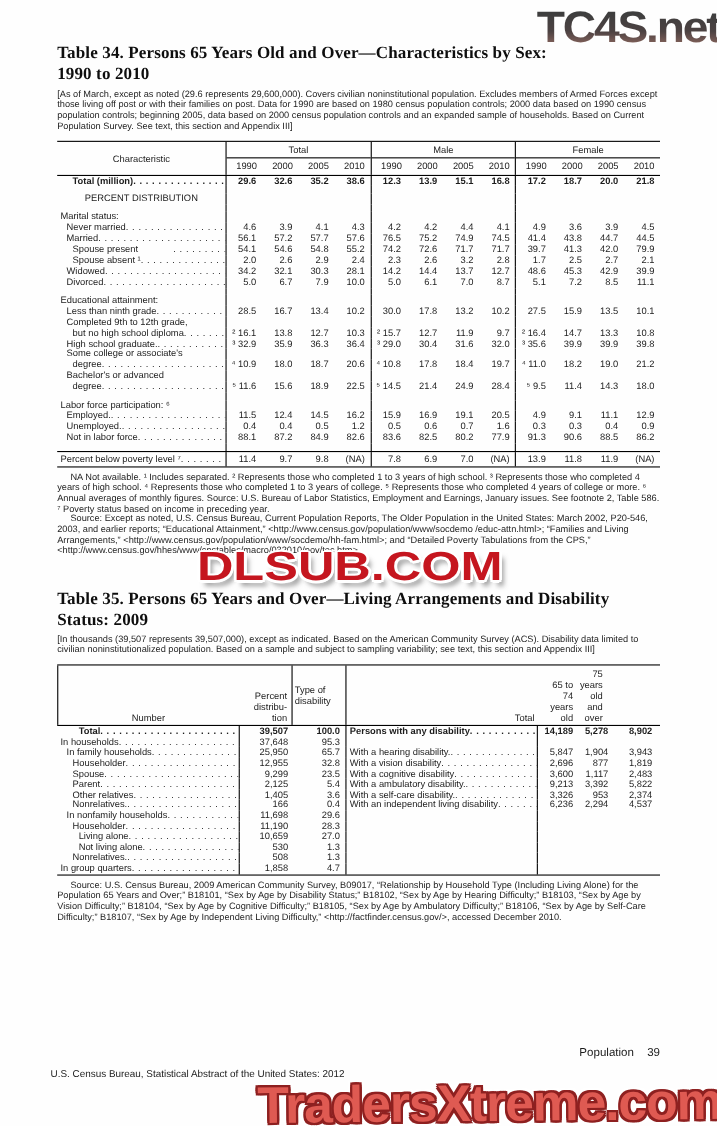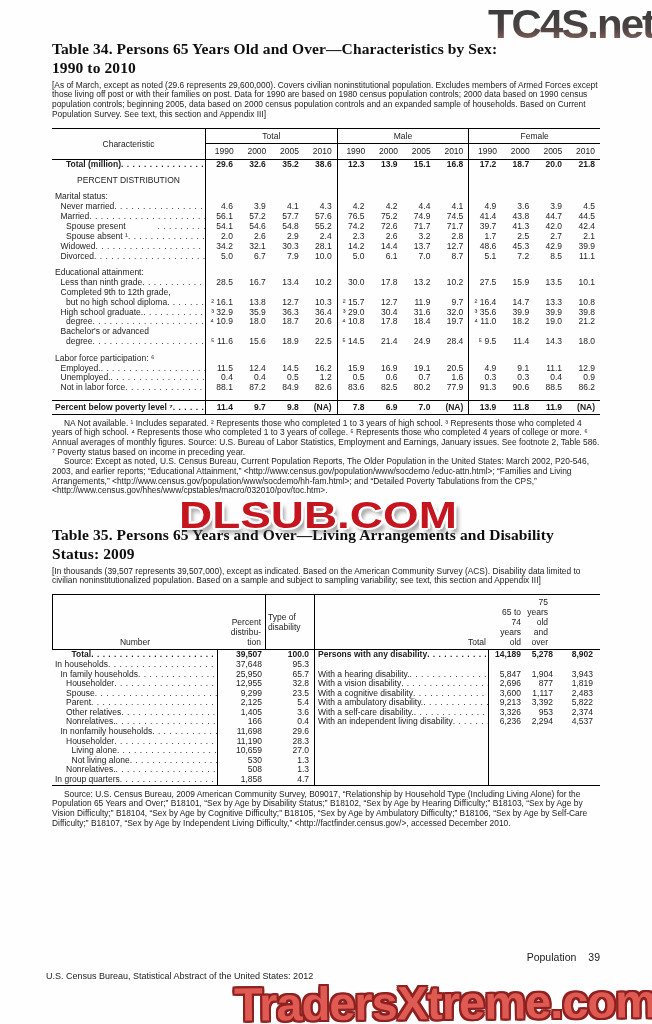--- a/index.html
+++ b/index.html
@@ -25,21 +25,21 @@
   .hgroup .gname{text-align:center;font-size:8.5px;border-bottom:1px solid #000;padding:2.5px 0 1.5px;}
   .hgroup .gyears{display:grid;grid-template-columns:repeat(4,1fr);}
   .hgroup .gyears div{text-align:right;padding:2.5px 5px 2.5px 0;font-size:8.5px;}
   .t34-row{display:grid;grid-template-columns:153px repeat(12,1fr);height:9.9px;}
   .t34-row.spacer{height:6.5px;}
   .t34-row .cell{font-size:8.5px;line-height:9.9px;}
   .t34-row .num{text-align:right;padding-right:5px;overflow:hidden;}
   .t34-row .label{display:flex;overflow:hidden;}
   .t34-row .label.section{justify-content:center;padding-left:0 !important;}
   .t34-row.topline{border-top:1px solid #000;height:13px;}
-  .t34-row.topline .cell{line-height:12.5px;font-weight:bold;}
+  .t34-row.topline .cell{line-height:12.5px;}
 
   .footnotes{margin-top:4px;font-size:8.4px;line-height:1.15;overflow-wrap:break-word;}
   .footnotes p{margin:0;text-indent:12px;}
 
   
   .t35-section{margin-top:30px;}
   .t35{margin-top:5px;border-top:1.6px solid #000;border-bottom:1.6px solid #000;}
   .t35-header{display:grid;grid-template-columns:165px 48px 49px 174px 35px 32px 45px;
               border-bottom:1.6px solid #000;min-height:47px;font-size:8.5px;}
   .t35-header .h{padding:2px 2px;}
@@ -254,21 +254,21 @@
             <div class="cell num">54.6</div>
             <div class="cell num">54.8</div>
             <div class="cell num">55.2</div>
             <div class="cell num vline">74.2</div>
             <div class="cell num">72.6</div>
             <div class="cell num">71.7</div>
             <div class="cell num">71.7</div>
             <div class="cell num vline">39.7</div>
             <div class="cell num">41.3</div>
             <div class="cell num">42.0</div>
-            <div class="cell num">42.4</div>
+            <div class="cell num">79.9</div>
           </div>
           <div class="t34-row">
             <div class="cell label" style="padding-left: 14px;">
               <span class="lt">Spouse absent ¹</span>
               <span class="dots"></span>
             </div>
             <div class="cell num vline">2.0</div>
             <div class="cell num">2.6</div>
             <div class="cell num">2.9</div>
             <div class="cell num">2.4</div>
@@ -412,20 +412,37 @@
             <div class="cell num">36.3</div>
             <div class="cell num">36.4</div>
             <div class="cell num vline">³ 29.0</div>
             <div class="cell num">30.4</div>
             <div class="cell num">31.6</div>
             <div class="cell num">32.0</div>
             <div class="cell num vline">³ 35.6</div>
             <div class="cell num">39.9</div>
             <div class="cell num">39.9</div>
             <div class="cell num">39.8</div>
+          </div>
+          <div class="t34-row">
+            <div class="cell label" style="padding-left: 8.5px;">
+              <span class="lt">Some college or associate's</span>
+            </div>
+            <div class="cell num vline"></div>
+            <div class="cell num"></div>
+            <div class="cell num"></div>
+            <div class="cell num"></div>
+            <div class="cell num vline"></div>
+            <div class="cell num"></div>
+            <div class="cell num"></div>
+            <div class="cell num"></div>
+            <div class="cell num vline"></div>
+            <div class="cell num"></div>
+            <div class="cell num"></div>
+            <div class="cell num"></div>
           </div>
           <div class="t34-row">
             <div class="cell label" style="padding-left: 14px;">
               <span class="lt">degree</span>
               <span class="dots"></span>
             </div>
             <div class="cell num vline">⁴ 10.9</div>
             <div class="cell num">18.0</div>
             <div class="cell num">18.7</div>
             <div class="cell num">20.6</div>

